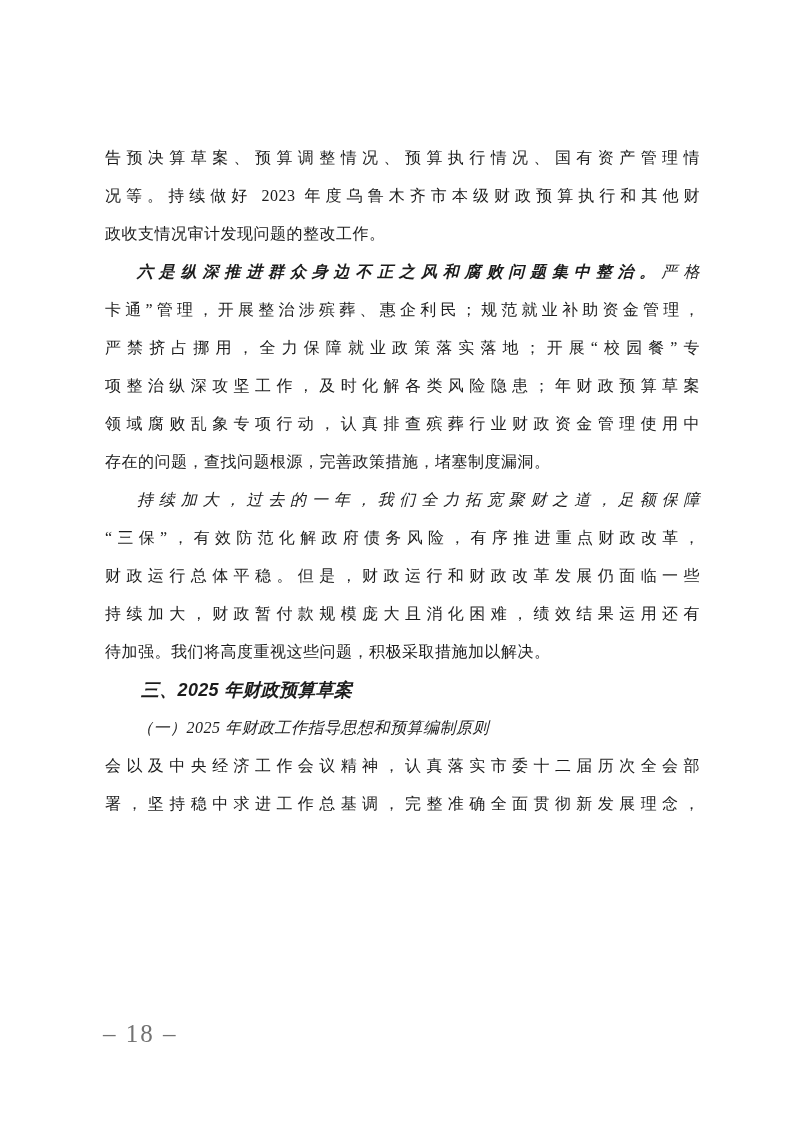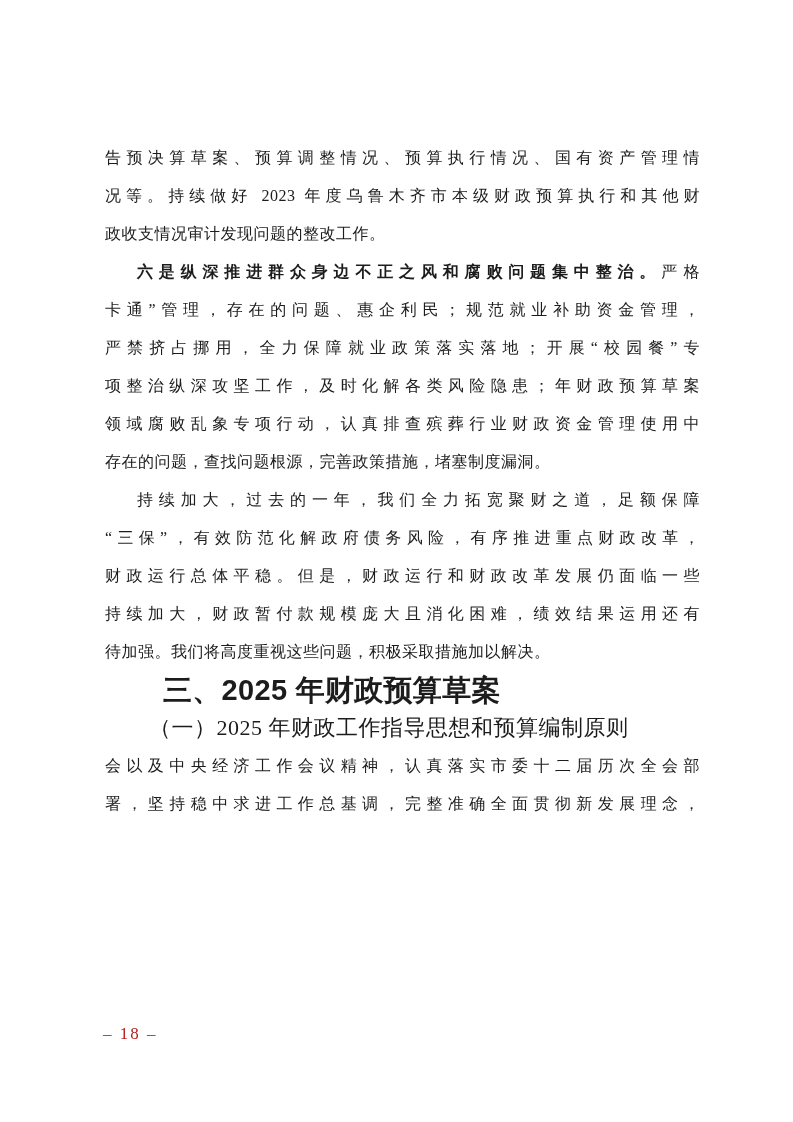--- a/index.html
+++ b/index.html
@@ -30,56 +30,57 @@
     height: 38px;
     white-space: normal;
     text-align: justify;
     letter-spacing: 0.5px;
   }
   .line.justify {
     text-align-last: justify;
   }
   .line.indent {
     text-indent: 2em;
+    font-style: italic;
   }
   .line .seg-bold {
     font-weight: bold;
     font-family: "Liberation Sans", "DejaVu Sans", sans-serif;
     letter-spacing: 0;
   }
   .line.section-heading {
     font-weight: bold;
     font-family: "Liberation Sans", "DejaVu Sans", sans-serif;
-    font-size: 29px;
+    font-size: 18px;
     letter-spacing: 0.3px;
   }
   .line.sub-heading {
     
-    font-size: 22px;
+    font-size: 16px;
   }
   .footer {
     position: absolute;
     left: 103px;
     top: 1020px;
-    font-size: 17px;
+    font-size: 25px;
     line-height: 28px;
-    color: #b91c1c;
+    color: #737373;
     letter-spacing: 2px;
   }
 </style>
 </head>
 <body>
 
 <div class="page">
   <div class="content">
       <div class="line body justify"><span>告预决算草案、预算调整情况、预算执行情况、国有资产管理情</span></div>
       <div class="line body justify"><span>况等。持续做好 2023 年度乌鲁木齐市本级财政预算执行和其他财</span></div>
       <div class="line body"><span>政收支情况审计发现问题的整改工作。</span></div>
       <div class="line body indent justify"><span class="seg-bold">六是纵深推进群众身边不正之风和腐败问题集中整治。</span><span>严格</span></div>
-      <div class="line body justify"><span>卡通”管理，存在的问题、惠企利民；规范就业补助资金管理，</span></div>
+      <div class="line body justify"><span>卡通”管理，开展整治涉殡葬、惠企利民；规范就业补助资金管理，</span></div>
       <div class="line body justify"><span>严禁挤占挪用，全力保障就业政策落实落地；开展“校园餐”专</span></div>
       <div class="line body justify"><span>项整治纵深攻坚工作，及时化解各类风险隐患；年财政预算草案</span></div>
       <div class="line body justify"><span>领域腐败乱象专项行动，认真排查殡葬行业财政资金管理使用中</span></div>
       <div class="line body"><span>存在的问题，查找问题根源，完善政策措施，堵塞制度漏洞。</span></div>
       <div class="line body indent justify"><span>持续加大，过去的一年，我们全力拓宽聚财之道，足额保障</span></div>
       <div class="line body justify"><span>“三保”，有效防范化解政府债务风险，有序推进重点财政改革，</span></div>
       <div class="line body justify"><span>财政运行总体平稳。但是，财政运行和财政改革发展仍面临一些</span></div>
       <div class="line body justify"><span>持续加大，财政暂付款规模庞大且消化困难，绩效结果运用还有</span></div>
       <div class="line body"><span>待加强。我们将高度重视这些问题，积极采取措施加以解决。</span></div>
       <div class="line section-heading indent"><span>三、2025 年财政预算草案</span></div>

